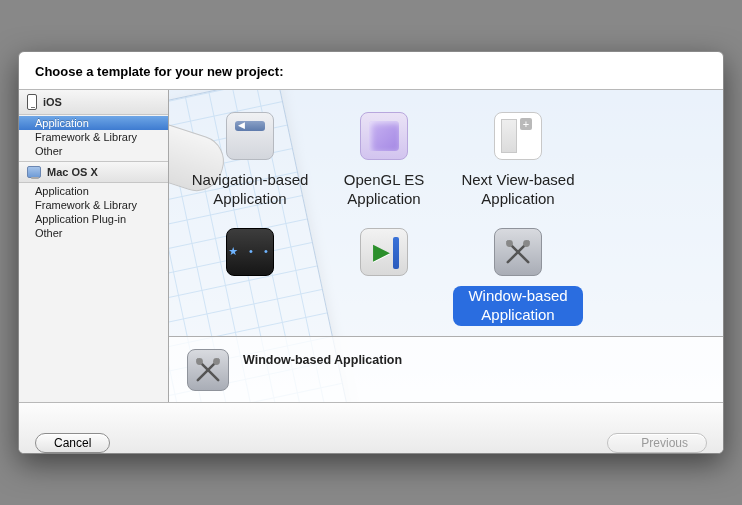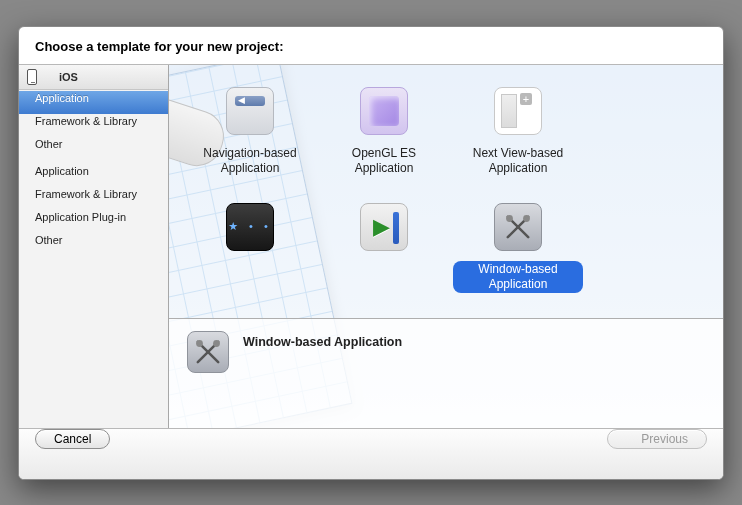--- a/index.html
+++ b/index.html
@@ -8,21 +8,21 @@
   font-size: 11px;
   background: #888;
   display: flex;
   align-items: center;
   justify-content: center;
   width: 742px;
   height: 505px;
 }
 .window {
   width: 706px;
-  height: 454px;
+  height: 403px;
   background: #fff;
   border: 1px solid #8a8a8a;
   border-radius: 6px;
   box-shadow: 0 10px 30px rgba(0,0,0,0.5);
   display: flex;
   flex-direction: column;
   overflow: hidden;
 }
 .header {
   padding: 12px 16px 10px;
@@ -96,32 +96,32 @@
   width: 150px;
   border-right: 1px solid #a7a7a7;
   background: #f3f3f3;
   position: relative;
   z-index: 2;
   font-size: 11px;
 }
 .sidebar .section-header {
   display: flex;
   align-items: center;
-  gap: 22px;
+  gap: 6px;
   padding: 4px 8px;
   font-weight: bold;
   color: #2b2b2b;
   background: linear-gradient(#f6f6f6,#e2e2e2);
   border-bottom: 1px solid #c6c6c6;
   border-top: 1px solid #c6c6c6;
 }
 .sidebar .section-header:first-child { border-top: none; }
 .sidebar .items { padding: 1px 0 3px; }
 .sidebar .item {
-  padding: 1px 8px 10px 16px;
+  padding: 1px 8px 1px 16px;
   color: #222;
   cursor: default;
 }
 .sidebar .item.selected {
   background: linear-gradient(#6ea6e6,#3e7bd0);
   color: #fff;
   text-shadow: 0 -1px 0 rgba(0,0,0,0.25);
 }
 .phone-icon {
   width: 10px; height: 16px;
@@ -169,21 +169,21 @@
   text-align: center;
   cursor: default;
   padding-top: 6px;
 }
 .template .iconwrap {
   width: 60px; height: 60px;
   display: flex; align-items: center; justify-content: center;
   margin-bottom: 4px;
 }
 .template .label {
-  font-size: 12px;
+  font-size: 15px;
   color: #222;
   line-height: 1.25;
   padding: 1px 6px;
   border-radius: 8px;
 }
 .template.selected .label {
   background: #2a6de0;
   color: #fff;
 }
 .template.selected .iconwrap {
@@ -196,21 +196,21 @@
   min-height: 110px;
 }
 .detail .row {
   display: flex; gap: 14px;
 }
 .detail .dicon { width: 42px; height: 42px; }
 .detail h3 { font-size: 12.5px; font-weight: bold; color: #222; margin-top: 4px;}
 .footer {
   height: 50px;
   display: flex;
-  align-items: flex-start;
+  align-items: flex-end;
   padding: 0 16px;
   background: linear-gradient(#fdfdfd,#eaeaea);
 }
 .footer .spacer { flex: 1; }
 button.aqua {
   font-family: inherit;
   font-size: 12px;
   padding: 2px 18px;
   border-radius: 11px;
   border: 1px solid #8d8d8d;
@@ -297,20 +297,24 @@
       <div class="section-header">
         <span class="phone-icon"></span>
         <span>iOS</span>
       </div>
       <div class="items">
         <div class="item selected"><span>Application</span></div>
         <div class="item"><span>Framework &amp; Library</span></div>
         <div class="item"><span>Other</span></div>
       </div>
 
+      <div class="section-header">
+        <span class="mac-icon"></span>
+        <span>Mac OS X</span>
+      </div>
       <div class="items">
         <div class="item"><span>Application</span></div>
         <div class="item"><span>Framework &amp; Library</span></div>
         <div class="item"><span>Application Plug-in</span></div>
         <div class="item"><span>Other</span></div>
       </div>
     </div>
 
     <div class="main">
       <div class="grid">

